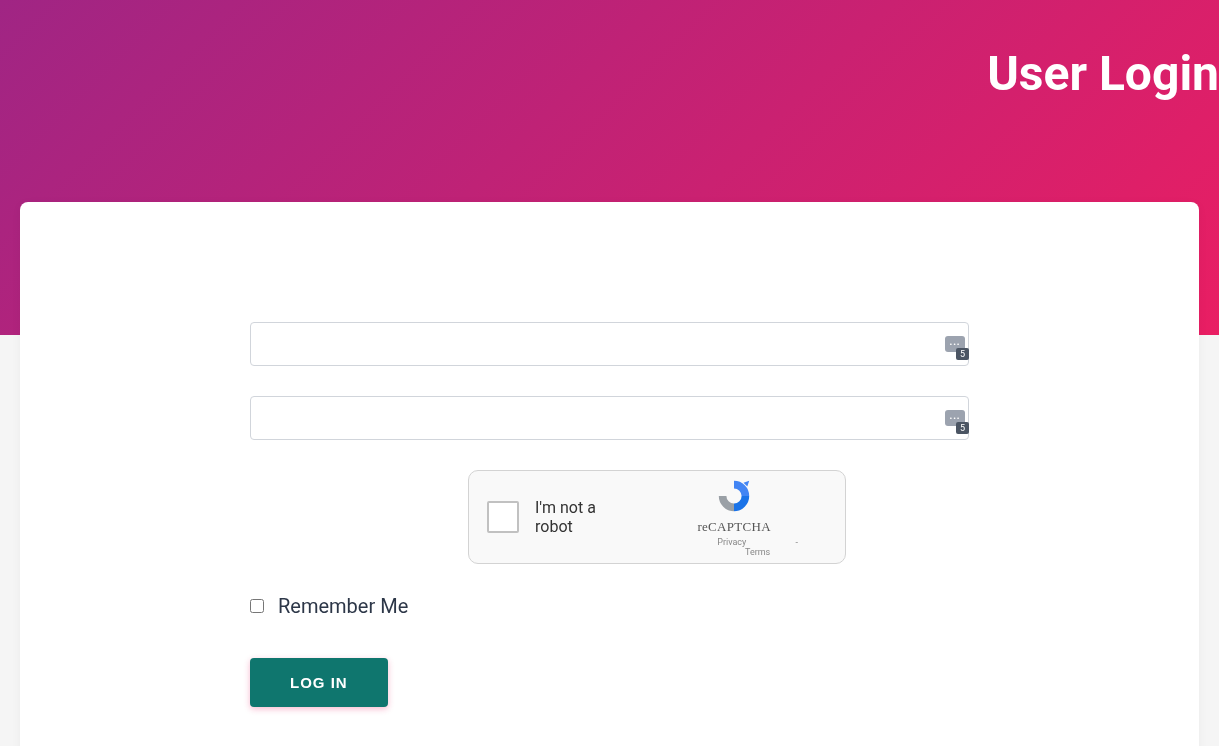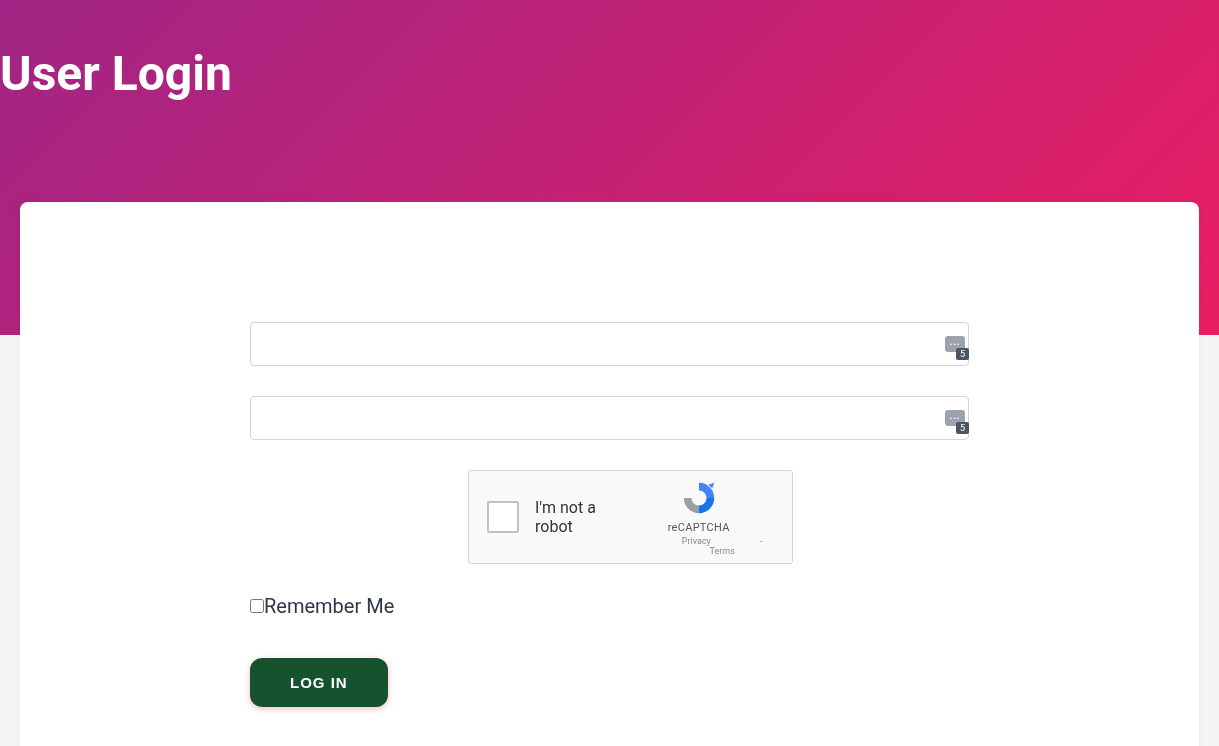--- a/index.html
+++ b/index.html
@@ -23,21 +23,21 @@
       left: 0;
       z-index: 0;
     }
     
     .page-title {
       position: relative;
       z-index: 1;
       color: white;
       font-size: 48px;
       font-weight: 700;
-      text-align: left;
+      text-align: right;
       padding-top: 45px;
     }
     
     .card {
       position: relative;
       z-index: 1;
       background: white;
       margin: 100px 20px 0 20px;
       border-radius: 8px;
       padding: 120px 230px 60px 230px;
@@ -107,25 +107,25 @@
     .recaptcha-row {
       display: flex;
       margin-bottom: 30px;
     }
     
     .recaptcha-spacer {
       width: 218px;
     }
     
     .recaptcha-box {
-      width: 325px;
+      width: 378px;
       height: 94px;
       background: #f9f9f9;
       border: 1px solid #d3d3d3;
-      border-radius: 3px;
+      border-radius: 10px;
       display: flex;
       align-items: center;
       padding: 0 12px 0 18px;
       position: relative;
     }
     
     .recaptcha-checkbox {
       width: 32px;
       height: 32px;
       border: 2px solid #c1c1c1;
@@ -149,63 +149,65 @@
       align-items: center;
     }
     
     .recaptcha-logo {
       width: 38px;
       height: 38px;
       margin-bottom: 4px;
     }
     
     .recaptcha-brand {
-      font-size: 11px;
+      font-size: 13px;
       color: #555;
       letter-spacing: 0.3px;
+      font-family: Liberation Serif, serif;
     }
     
     .recaptcha-links {
       font-size: 9px;
       color: #888;
       margin-top: 2px;
     }
     
     .recaptcha-links span {
       cursor: pointer;
       margin-left: 47px;
     }
     
     .remember-row {
       display: flex;
       align-items: center;
       margin-bottom: 40px;
+      gap: 14px;
     }
     
     .remember-checkbox {
       width: 14px;
       height: 14px;
       cursor: pointer;
     }
     
     .remember-label {
       font-size: 20px;
       color: #2d3748;
       cursor: pointer;
     }
     
     .login-button {
-      background: #14532d;
+      background: #0f766e;
       color: white;
       border: none;
       padding: 16px 40px;
       font-size: 15px;
       font-weight: 600;
       letter-spacing: 1px;
-      border-radius: 12px;
+      border-radius: 4px;
       cursor: pointer;
       box-shadow: 0 2px 6px rgba(233, 30, 99, 0.3);
     }
   </style>
 </head>
 <body>
 
 <div class="header-bg"></div>
 
 <h1 class="page-title">User Login</h1>

